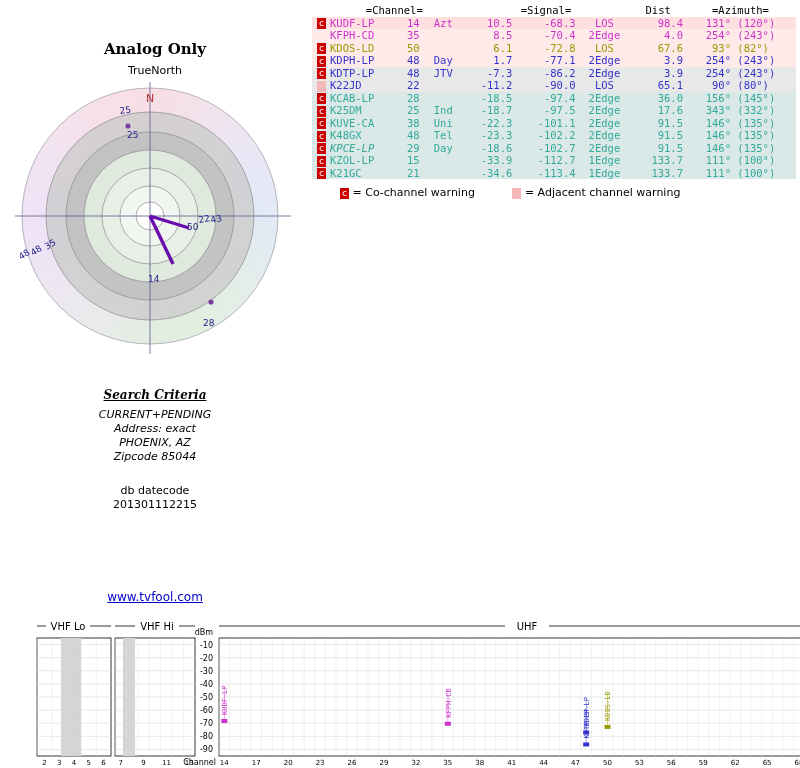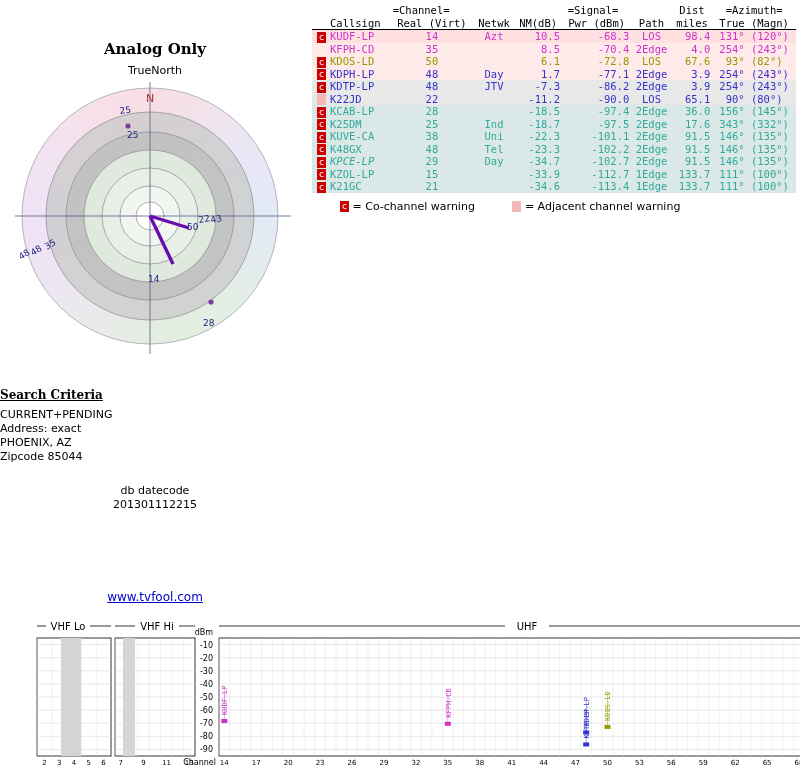--- a/index.html
+++ b/index.html
@@ -41,23 +41,24 @@
   #polar-wrap {
     position: absolute;
     left: 15px; top: 78px;
     width: 280px; height: 280px;
   }
   
   #search-criteria {
     position: absolute;
     left: 0; top: 388px;
     width: 310px;
-    text-align: left;
+    text-align: center;
     line-height: 14px;
     font-size: 11px;
+    font-style: italic;
   }
   #search-criteria .sc-title {
     font-weight: bold;
     text-decoration: underline;
     font-family: "DejaVu Serif", serif;
     font-size: 12px;
   }
   #datecode {
     position: absolute;
     left: 0; top: 484px;
@@ -239,31 +240,20 @@
 <div id="table-panel">
   <table class="sig">
     <thead>
       <tr class="grp-row">
         <th></th>
         <th colspan="3">=Channel=</th>
         <th colspan="3">=Signal=</th>
         <th>Dist</th>
         <th>=Azimuth=</th>
       </tr>
-      <tr class="hdr-row">
-        <th></th>
-        <th class="lft">Callsign</th>
-        <th>Real (Virt)</th>
-        <th>Netwk</th>
-        <th>NM(dB)</th>
-        <th>Pwr (dBm)</th>
-        <th>Path</th>
-        <th>miles</th>
-        <th>True  (Magn)</th>
-      </tr>
     </thead>
     <tbody id="sig-body">
         <tr style="background: rgb(255, 224, 224);">
           <td class="wcell"><span class="warnbox warn-co">c</span></td>
           <td class="cs" style="color: rgb(204, 51, 204);">KUDF-LP</td>
           <td class="ctr" style="color: rgb(204, 51, 204);">14</td>
           <td class="ctr" style="color: rgb(204, 51, 204);">Azt</td>
           <td class="num" style="color: rgb(204, 51, 204);">10.5</td>
           <td class="num" style="color: rgb(204, 51, 204);">-68.3</td>
           <td class="ctr" style="color: rgb(204, 51, 204);">LOS</td>
@@ -367,21 +357,21 @@
           <td class="num" style="color: rgb(51, 170, 153);">-102.2</td>
           <td class="ctr" style="color: rgb(51, 170, 153);">2Edge</td>
           <td class="num" style="color: rgb(51, 170, 153);">91.5</td>
           <td class="ctr" style="color: rgb(51, 170, 153);">146° (135°)</td>
         </tr>
         <tr style="background: rgb(219, 232, 232);">
           <td class="wcell"><span class="warnbox warn-co">c</span></td>
           <td class="cs" style="color: rgb(51, 170, 153); font-style: italic;">KPCE-LP</td>
           <td class="ctr" style="color: rgb(51, 170, 153);">29</td>
           <td class="ctr" style="color: rgb(51, 170, 153);">Day</td>
-          <td class="num" style="color: rgb(51, 170, 153);">-34.7</td>
+          <td class="num" style="color: rgb(51, 170, 153);">-18.6</td>
           <td class="num" style="color: rgb(51, 170, 153);">-102.7</td>
           <td class="ctr" style="color: rgb(51, 170, 153);">2Edge</td>
           <td class="num" style="color: rgb(51, 170, 153);">91.5</td>
           <td class="ctr" style="color: rgb(51, 170, 153);">146° (135°)</td>
         </tr>
         <tr style="background: rgb(219, 232, 232);">
           <td class="wcell"><span class="warnbox warn-co">c</span></td>
           <td class="cs" style="color: rgb(51, 170, 153);">KZOL-LP</td>
           <td class="ctr" style="color: rgb(51, 170, 153);">15</td>
           <td class="ctr" style="color: rgb(51, 170, 153);"></td>

